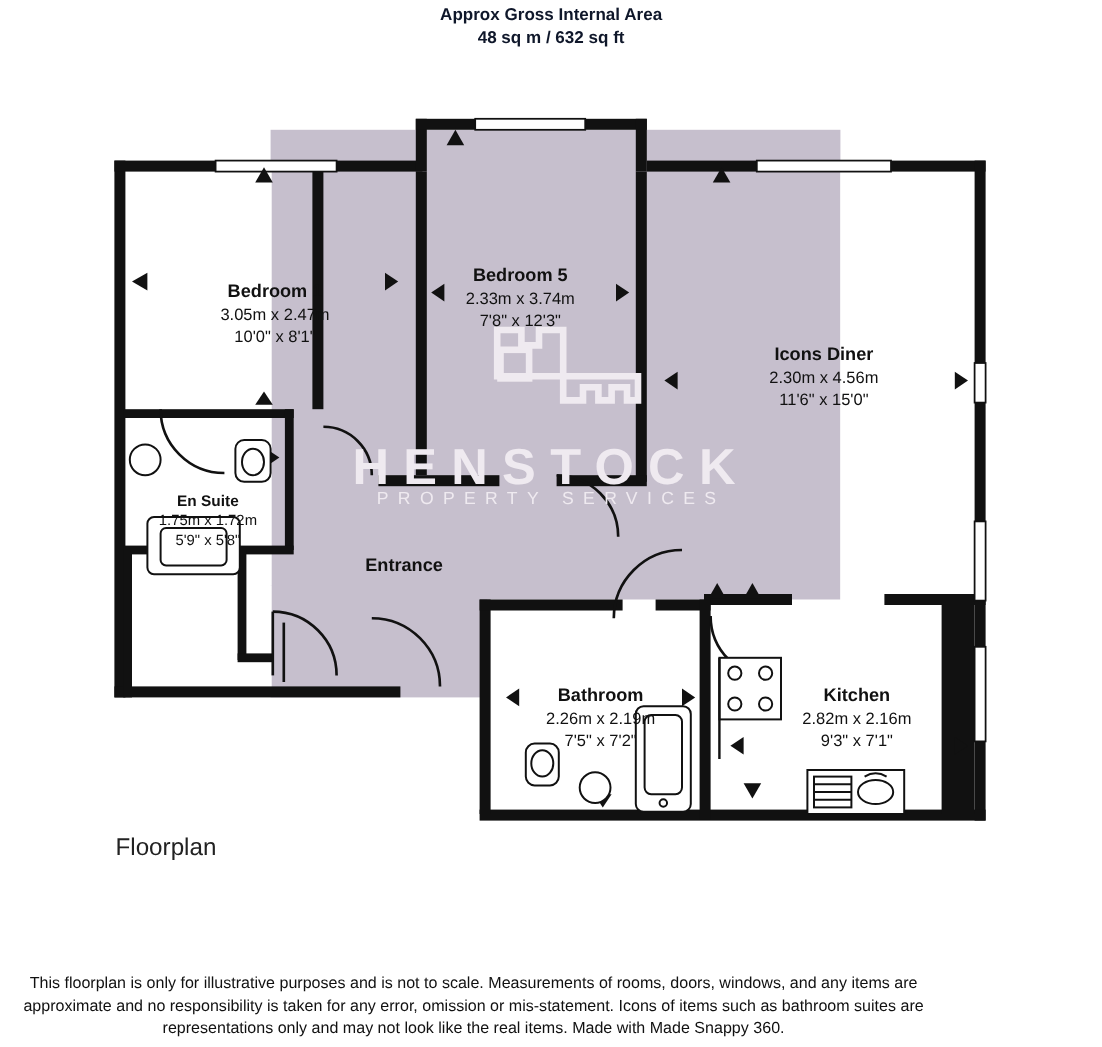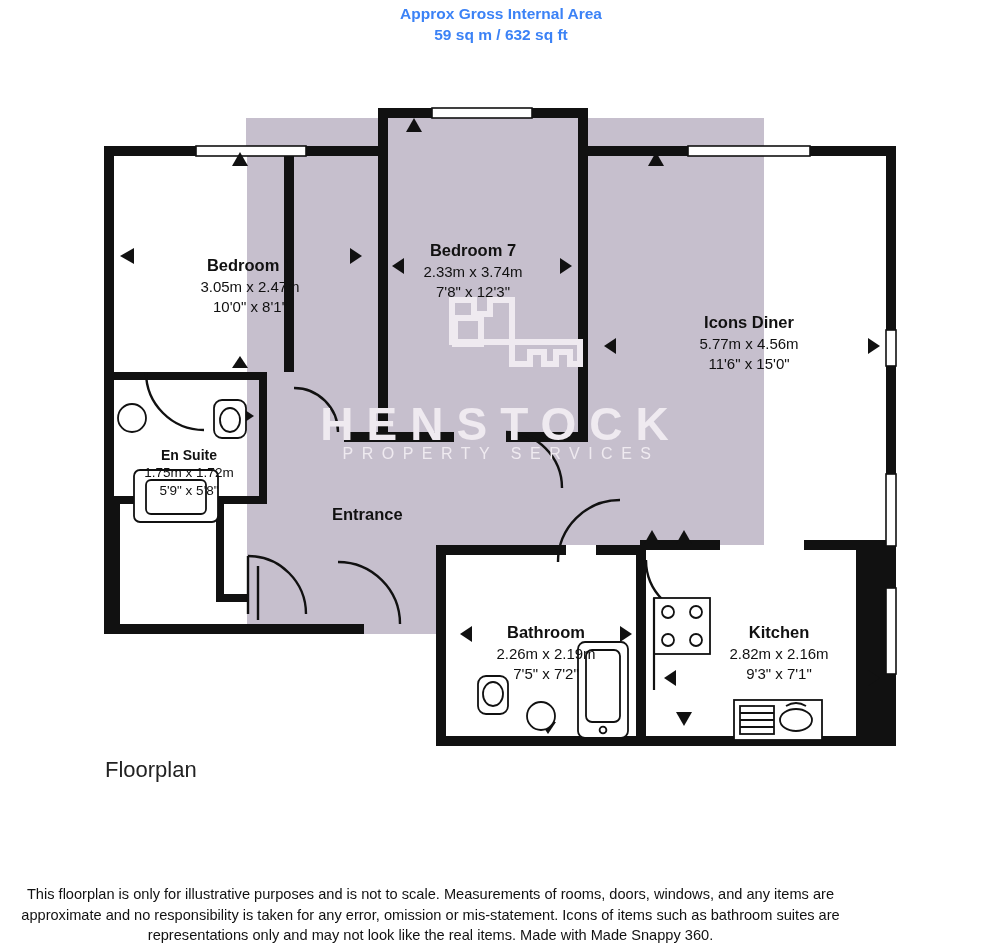--- a/index.html
+++ b/index.html
@@ -17,21 +17,21 @@
   }
   .header {
     position: absolute;
     top: 4px;
     left: 0;
     width: 1002px;
     text-align: center;
     font-size: 15.5px;
     font-weight: bold;
     line-height: 1.35;
-    color: #3b82f6;
+    color: #0f172a;
   }
   #plan {
     position: absolute;
     top: 0;
     left: 0;
     width: 1002px;
     height: 830px;
   }
   .room-label {
     position: absolute;
@@ -97,21 +97,21 @@
     top: 445px;
     font-size: 16px;
     letter-spacing: 8.5px;
   }
 </style>
 </head>
 <body>
 
 <div class="header">
   <div>Approx Gross Internal Area</div>
-  <div>59 sq m / 632 sq ft</div>
+  <div>48 sq m / 632 sq ft</div>
 </div>
 
 <svg id="plan" viewBox="0 0 1002 830">
 
   <g>
     <rect x="246" y="118" width="518" height="516" fill="#c6bfcd"></rect>
   </g>
 
   <g>
     <rect x="112" y="152" width="135" height="220" fill="#ffffff"></rect>
@@ -254,28 +254,28 @@
 <div class="wm-text wm-main">HENSTOCK</div>
 <div class="wm-text wm-sub">PROPERTY SERVICES</div>
 
 <div class="room-label" style="left:116px; top:228px; width:268px;margin-top:27px;">
   <span class="name">Bedroom 1</span>
   <span class="dim">3.05m x 2.47m</span>
   <span class="dim">10'0" x 8'1"</span>
 </div>
 
 <div class="room-label" style="left:365px; top:240px; width:216px;">
-  <span class="name">Bedroom 7</span>
+  <span class="name">Bedroom 5</span>
   <span class="dim">2.33m x 3.74m</span>
   <span class="dim">7'8" x 12'3"</span>
 </div>
 
 <div class="room-label" style="left:620px; top:312px; width:258px;">
   <span class="name">Icons Diner</span>
-  <span class="dim">5.77m x 4.56m</span>
+  <span class="dim">2.30m x 4.56m</span>
   <span class="dim">11'6" x 15'0"</span>
 </div>
 
 <div class="room-label small" style="left:103px; top:426px; width:172px;margin-top:20px;">
   <span class="name">En Suite</span>
   <span class="dim">1.75m x 1.72m</span>
   <span class="dim">5'9" x 5'8"</span>
 </div>
 
 <div class="room-label" style="left:425px; top:622px; width:242px;">

